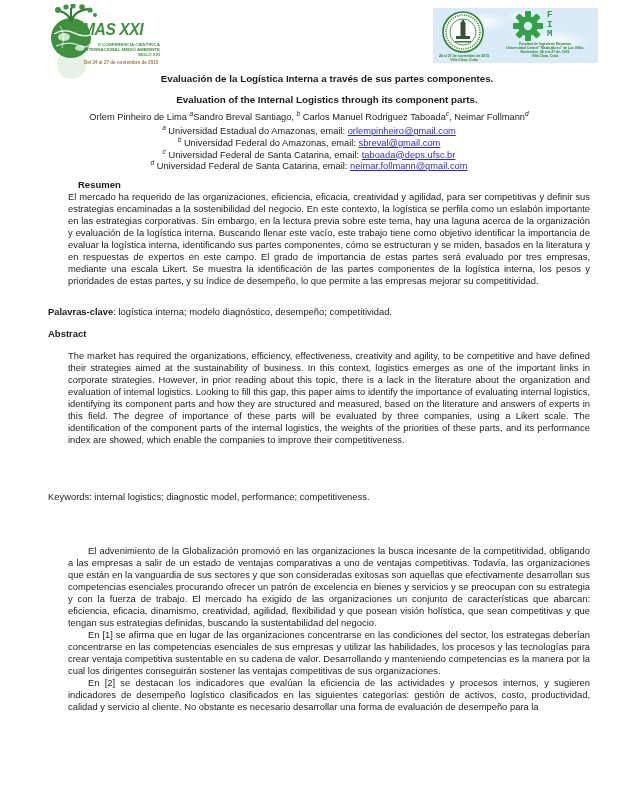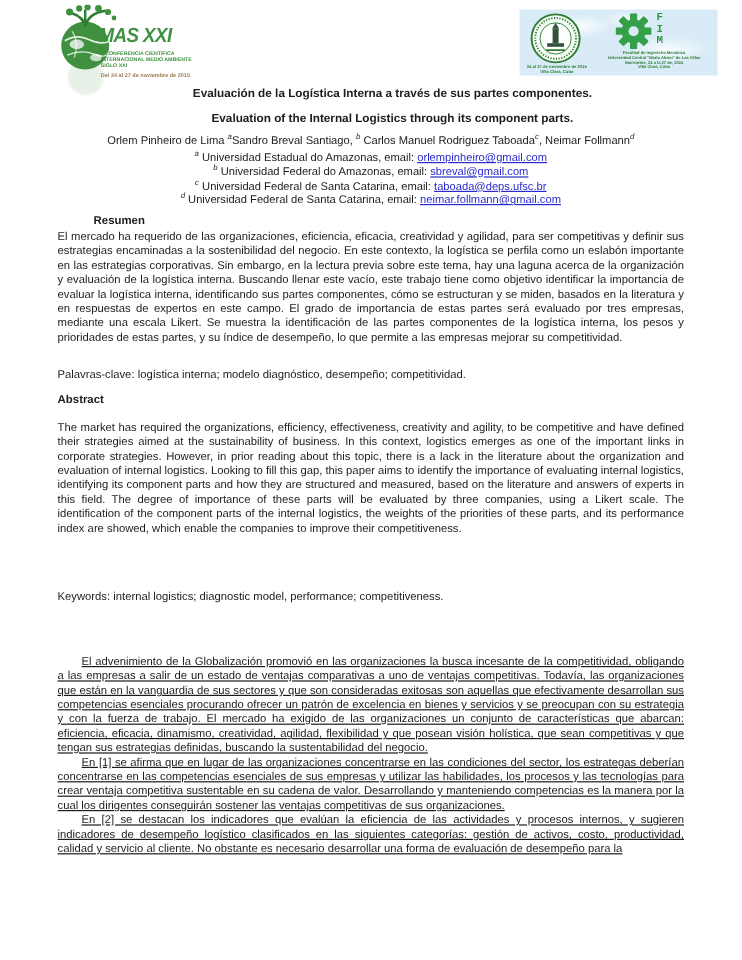--- a/index.html
+++ b/index.html
@@ -1,20 +1,20 @@
 <!DOCTYPE html>
 <html><head>
 <meta charset="utf-8">
 <style>
   html,body{margin:0;padding:0;width:618px;height:800px;background:#ffffff;overflow:hidden;}
   body{font-family:"Liberation Sans", sans-serif;color:#1c1c1c;}
   .page{position:relative;width:618px;height:800px;background:#fff;}
 
   
-  .logo-left{position:absolute;left:44px;top:4px;width:135px;height:64px;}
+  .logo-left{position:absolute;left:44px;top:4px;width:135px;height:64px;text-align:right;}
   .globe{position:absolute;left:0;top:0;}
   .globe-reflection{position:absolute;left:0;top:44px;transform:scaleY(-1);opacity:.12;filter:blur(.7px);}
   .conf-text{position:absolute;left:38px;top:16px;white-space:nowrap;}
   .conf-name{font-size:17px;font-weight:bold;font-style:italic;color:#3f9140;letter-spacing:-.5px;display:inline-block;transform:scaleX(.92);transform-origin:left;}
   .conf-lines{position:absolute;left:40px;top:38px;color:#3f9140;font-weight:bold;font-size:4.4px;line-height:5px;white-space:nowrap;}
   .conf-date{position:absolute;left:40px;top:56px;color:#9c7a52;font-weight:bold;font-size:4.6px;white-space:nowrap;}
 
   .logo-right{position:absolute;left:433px;top:8px;width:165px;height:55px;
     background:#d9ebf7;
     background-image:radial-gradient(ellipse 40px 14px at 30% 25%, rgba(255,255,255,.9), rgba(255,255,255,0) 70%),
@@ -32,33 +32,33 @@
   .title-es{top:73px;}
   .title-en{top:94px;}
   .author-line{position:absolute;left:0;right:0;top:112px;text-align:center;font-size:9.3px;}
   sup{font-size:6.5px;font-style:italic;line-height:0;}
   .affils{position:absolute;left:0;right:0;top:126px;text-align:center;font-size:9.3px;line-height:11.8px;}
   a.email{color:#2b2bcc;text-decoration:underline;cursor:pointer;}
 
   
   .col{left:48px;width:522px;position:absolute;}
   .sec-heading{font-weight:bold;font-size:9.5px;}
-  .body-text{font-size:9.4px;line-height:12px;text-align:justify;}
+  .body-text{font-size:9.4px;line-height:12px;text-align:justify;margin-left:20px;}
   .kw{font-size:9.4px;}
-  .kw b{font-weight:normal;}
+  .kw b{font-weight:bold;}
   .h-resumen{top:179px;padding-left:30px;}
   .p-resumen{top:191px;}
   .p-palavras{top:306px;}
   .h-abstract{top:328px;}
   .p-abstract{top:350px;}
   .p-keywords{top:491px;}
   .h-intro{top:532px;left:56px;font-weight:bold;font-size:9.5px;}
   .h-intro .num{margin-right:6px;}
   .intro-body{top:545px;}
-  .intro-body p.para{margin:0;text-indent:20px;text-decoration:underline;}
+  .intro-body p.para{margin:0;text-indent:20px;}
 </style>
 </head>
 <body>
 
 <div class="page">
 
   <div class="logo-left">
     <svg class="globe-reflection" width="58" height="40" viewBox="0 0 58 54">
       <circle cx="27" cy="32" r="20" fill="#3f9140"></circle>
     </svg>

